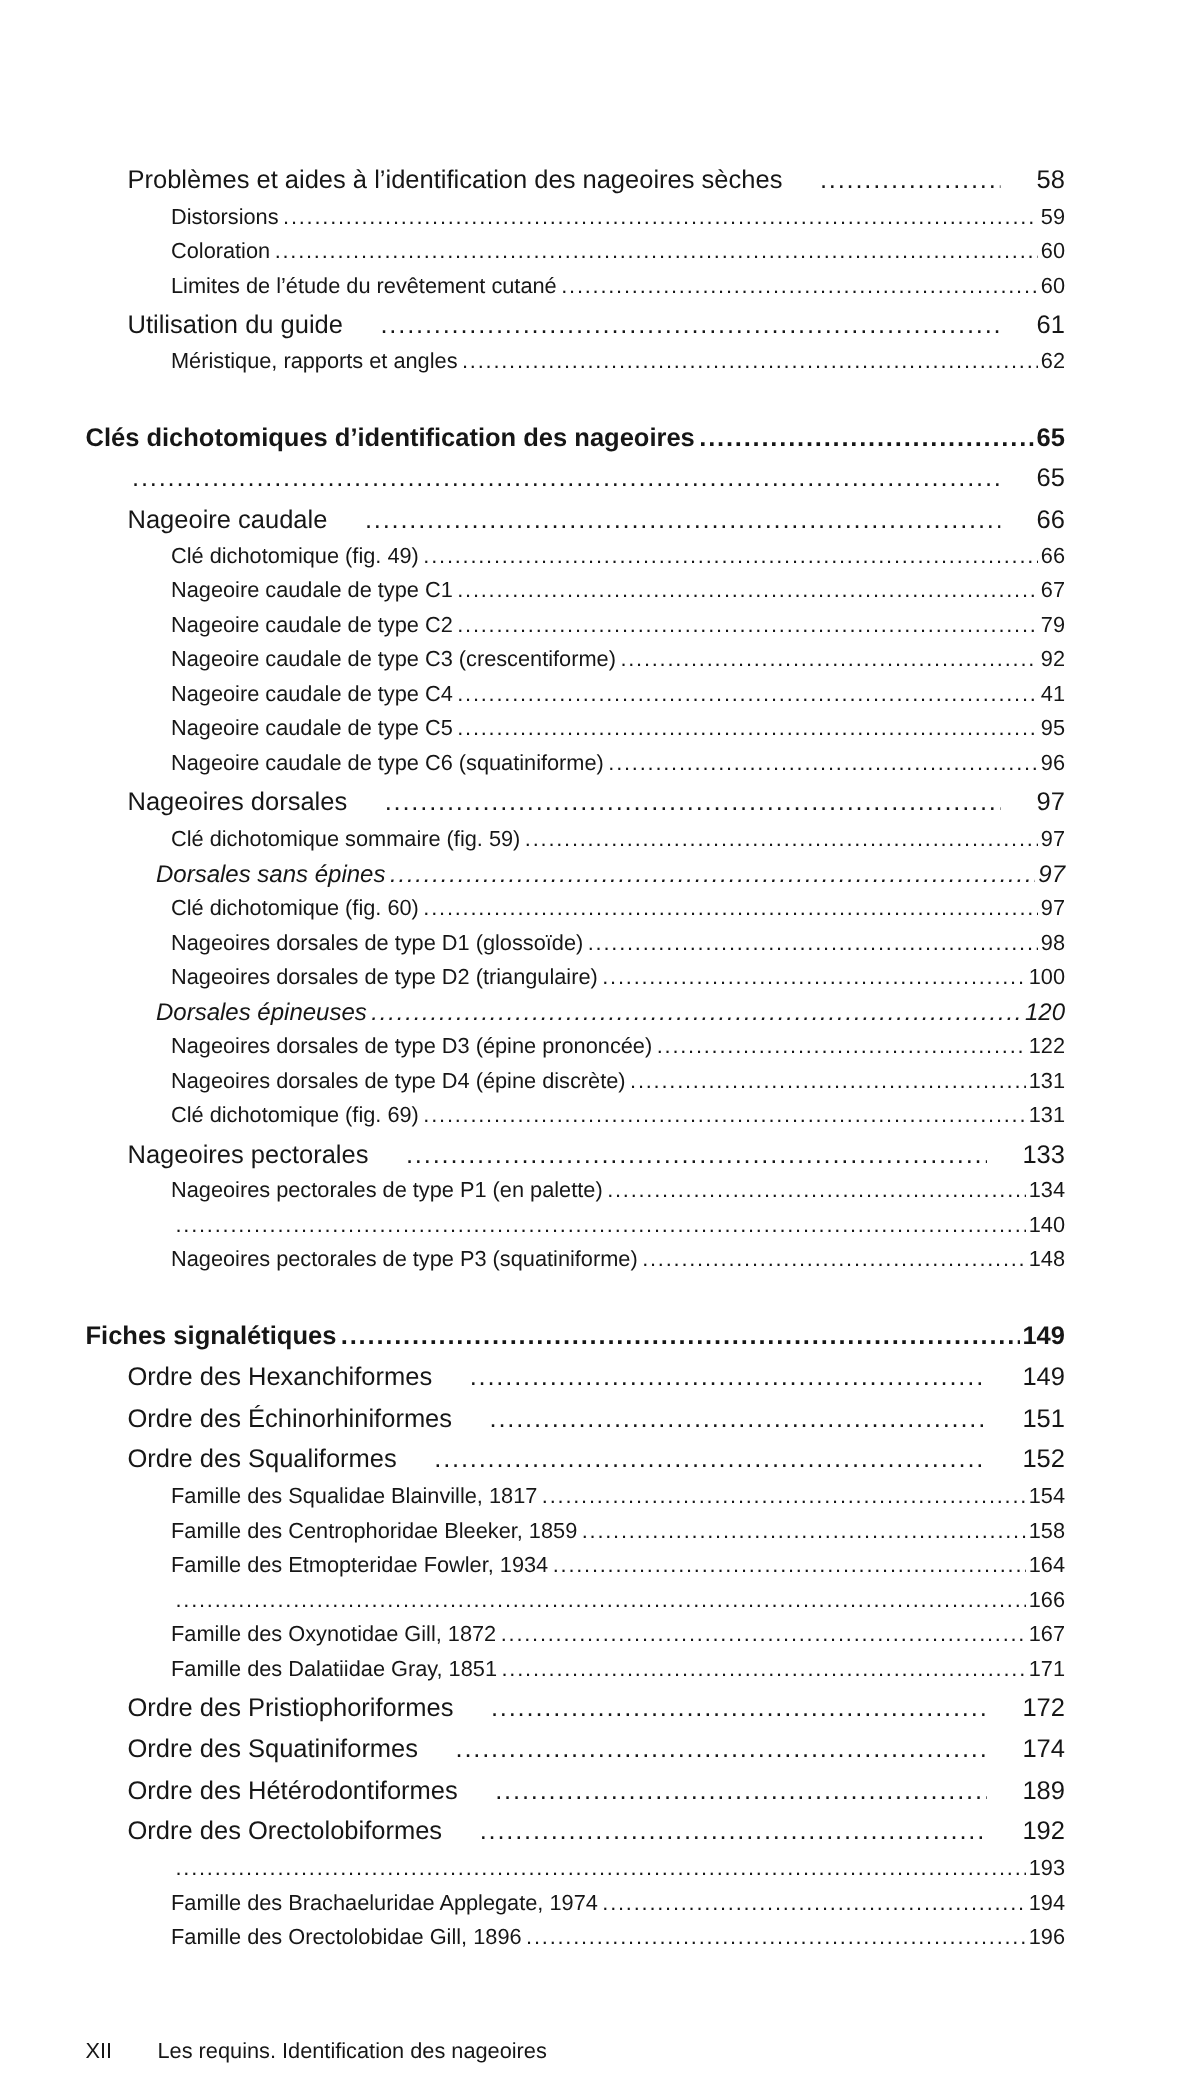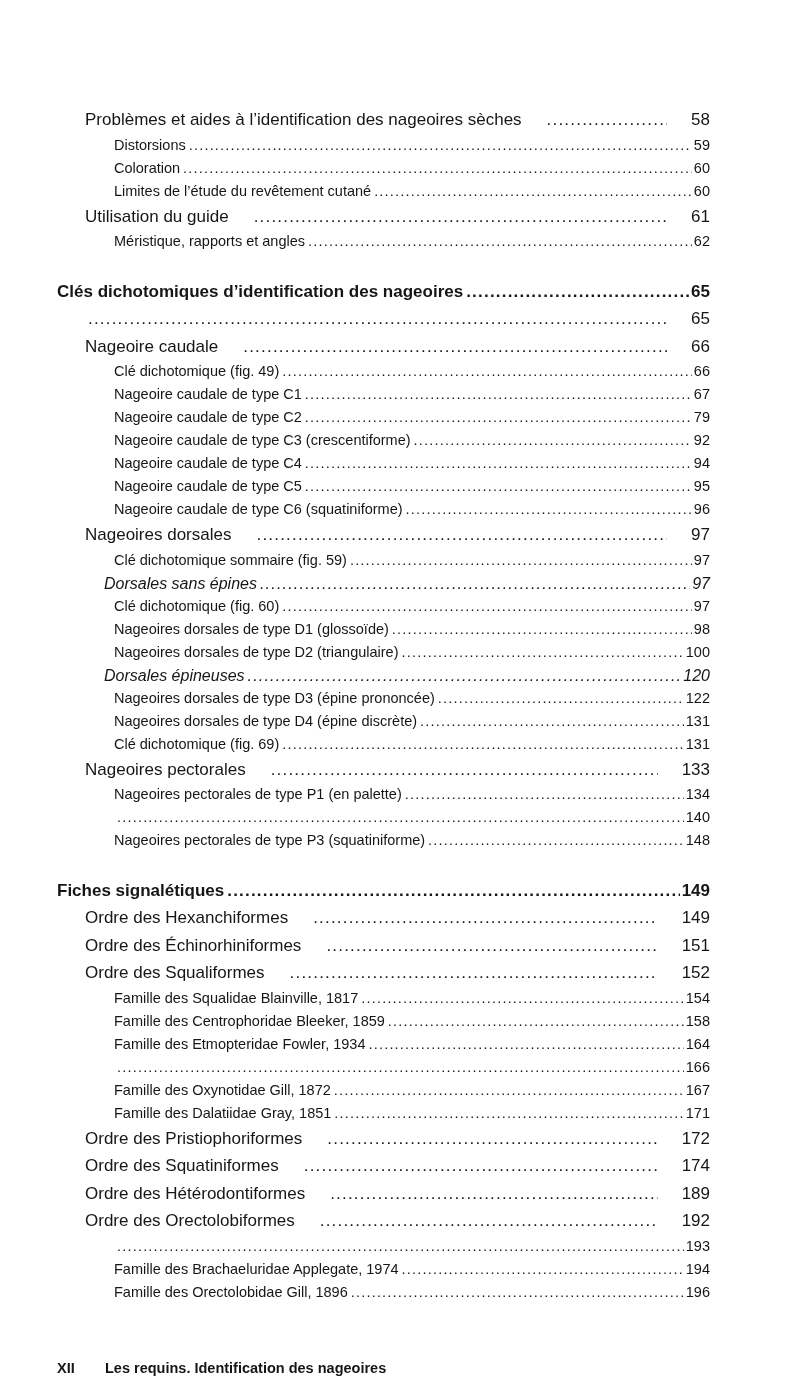--- a/index.html
+++ b/index.html
@@ -58,21 +58,20 @@
     padding-left: 57px;
   }
 
   .footer {
     position: absolute;
     left: 57px;
     top: 1360px;
     display: flex;
     align-items: flex-end;
     font-size: 14.5px;
-    font-weight: bold;
   }
   .footer .roman { width: 48px; }
 </style>
 </head>
 <body>
 
 <div class="page">
   <div class="toc">
       <div class="row lvl1">
         <span class="label">Problèmes et aides à l’identification des nageoires sèches</span>
@@ -134,21 +133,21 @@
         <span class="pageno">79</span>
       </div>
       <div class="row lvl2">
         <span class="label">Nageoire caudale de type C3 (crescentiforme)</span>
         <span class="leader">............................................................................................................................................................................................................................................................................................................</span>
         <span class="pageno">92</span>
       </div>
       <div class="row lvl2">
         <span class="label">Nageoire caudale de type C4</span>
         <span class="leader">............................................................................................................................................................................................................................................................................................................</span>
-        <span class="pageno">94</span>
+        <span class="pageno">41</span>
       </div>
       <div class="row lvl2">
         <span class="label">Nageoire caudale de type C5</span>
         <span class="leader">............................................................................................................................................................................................................................................................................................................</span>
         <span class="pageno">95</span>
       </div>
       <div class="row lvl2">
         <span class="label">Nageoire caudale de type C6 (squatiniforme)</span>
         <span class="leader">............................................................................................................................................................................................................................................................................................................</span>
         <span class="pageno">96</span>

